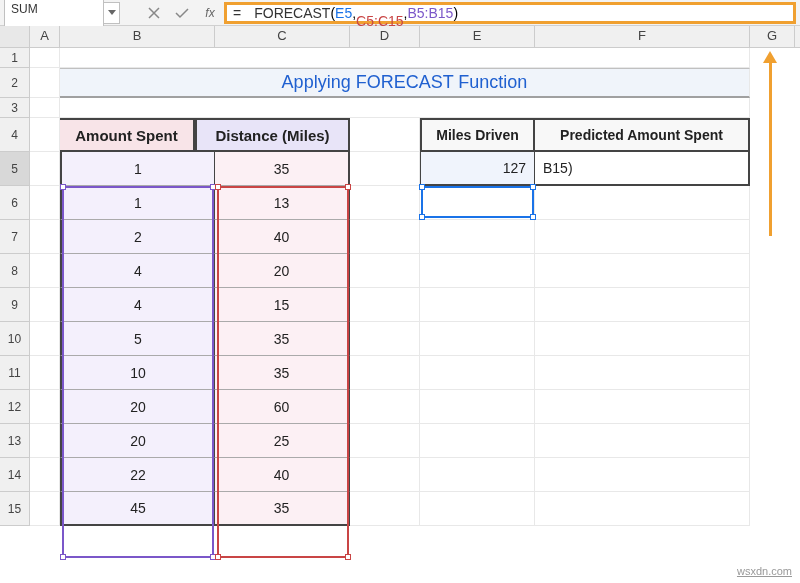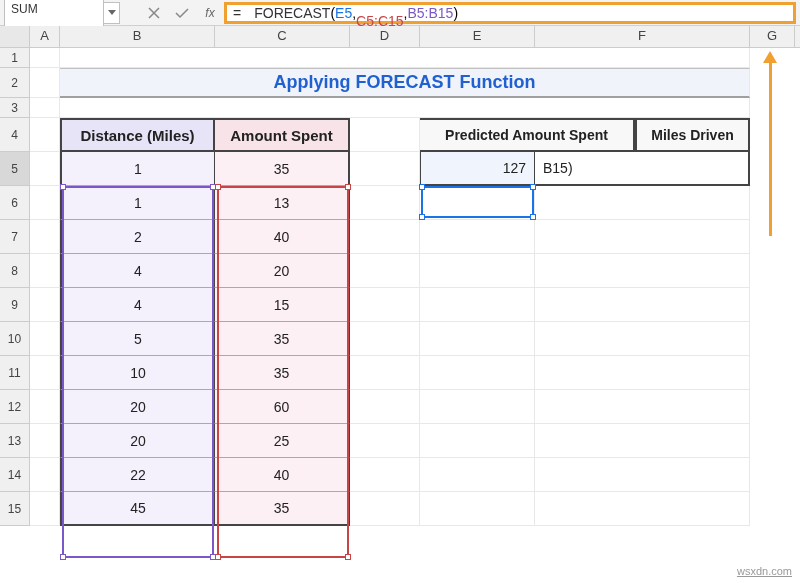--- a/index.html
+++ b/index.html
@@ -20,21 +20,21 @@
 .colA { width: 30px; } .colB { width: 155px; } .colC { width: 135px; } .colD { width: 70px; } .colE { width: 115px; } .colF { width: 215px; } .colG { width: 45px; }
 
 .rows { position: relative; }
 .row { display: flex; height: 34px; }
 .row.h1 { height: 20px; }
 .row.h2 { height: 30px; }
 .rowh { width: 30px; background: #f0f0f0; border-right: 1px solid #ccc; border-bottom: 1px solid #ccc; text-align: center; font-size: 12px; color: #444; display:flex; align-items: center; justify-content:center; }
 .rowh.sel { background: #d8d8d8; }
 .cell { border-right: 1px solid #e8e8e8; border-bottom: 1px solid #e8e8e8; font-size: 14px; padding: 4px 8px; display: flex; align-items: center; justify-content: center; color: #222; position: relative; }
 
-.title-merged { background: #f0f4fa; color: #2060d0; font-weight: bold; font-size: 18px; justify-content: center; border-top: 1px solid #c0c0c0; border-bottom: 2px solid #a0a0a0; width: 690px; }
+.title-merged { background: #f0f4fa; color: #2060d0; font-weight: normal; font-size: 18px; justify-content: center; border-top: 1px solid #c0c0c0; border-bottom: 2px solid #a0a0a0; width: 690px; }
 .header-b { background: #e8e4f8; border: 2px solid #444; font-weight: bold; font-size: 15px; }
 .header-c { background: #f8e4e8; border: 2px solid #444; border-left:none; font-weight: bold; font-size: 15px; }
 .data-b { background: #f4f0fc; border-left: 2px solid #444; border-right: 1px solid #444; border-bottom: 1px solid #aaa; }
 .data-c { background: #fcf0f4; border-right: 2px solid #444; border-bottom: 1px solid #aaa; }
 .data-b.last, .data-c.last { border-bottom: 2px solid #444; }
 .header-e { background: #f8f8f8; border: 2px solid #444; font-weight: bold; font-size: 14px; }
 .header-f { background: #f8f8f8; border: 2px solid #444; border-left:none; font-weight: bold; font-size: 14px; }
 .e5 { background: #f0f4fc; border-left: 1px solid #444; border-right: 1px solid #444; border-bottom: 2px solid #444; justify-content: flex-end; }
 .f5 { background: #fff; border-right: 2px solid #444; border-bottom: 2px solid #444; justify-content: flex-start; }
 
@@ -113,25 +113,25 @@
       <div class="cell title-merged">Applying FORECAST Function</div>
     </div>
     <div class="row h1">
       <div class="rowh">3</div>
       <div class="cell colA"></div>
       <div class="cell" style="width:690px"></div>
     </div>
     <div class="row">
       <div class="rowh">4</div>
       <div class="cell colA"></div>
+      <div class="cell colC header-c">Amount Spent</div>
       <div class="cell colB header-b">Distance (Miles)</div>
-      <div class="cell colC header-c">Amount Spent</div>
-      <div class="cell colD"></div>
+      <div class="cell colD"></div>
+      <div class="cell colE header-e">Miles Driven</div>
       <div class="cell colF header-f">Predicted Amount Spent</div>
-      <div class="cell colE header-e">Miles Driven</div>
     </div>
 
     <div class="row">
       <div class="rowh sel">5</div>
       <div class="cell colA"></div>
       <div class="cell colB data-b">1</div>
       <div class="cell colC data-c">35</div>
       <div class="cell colD"></div>
       <div class="cell colE e5">127</div>
       <div class="cell colF f5">B15)</div>

